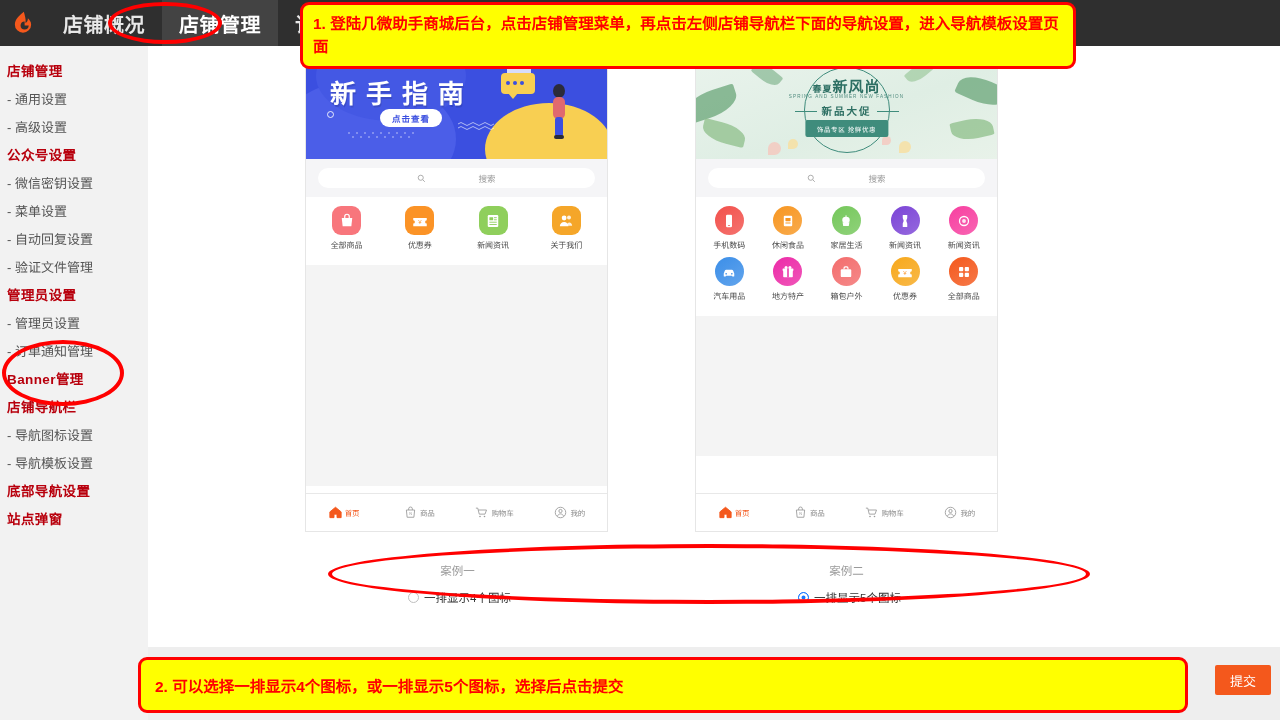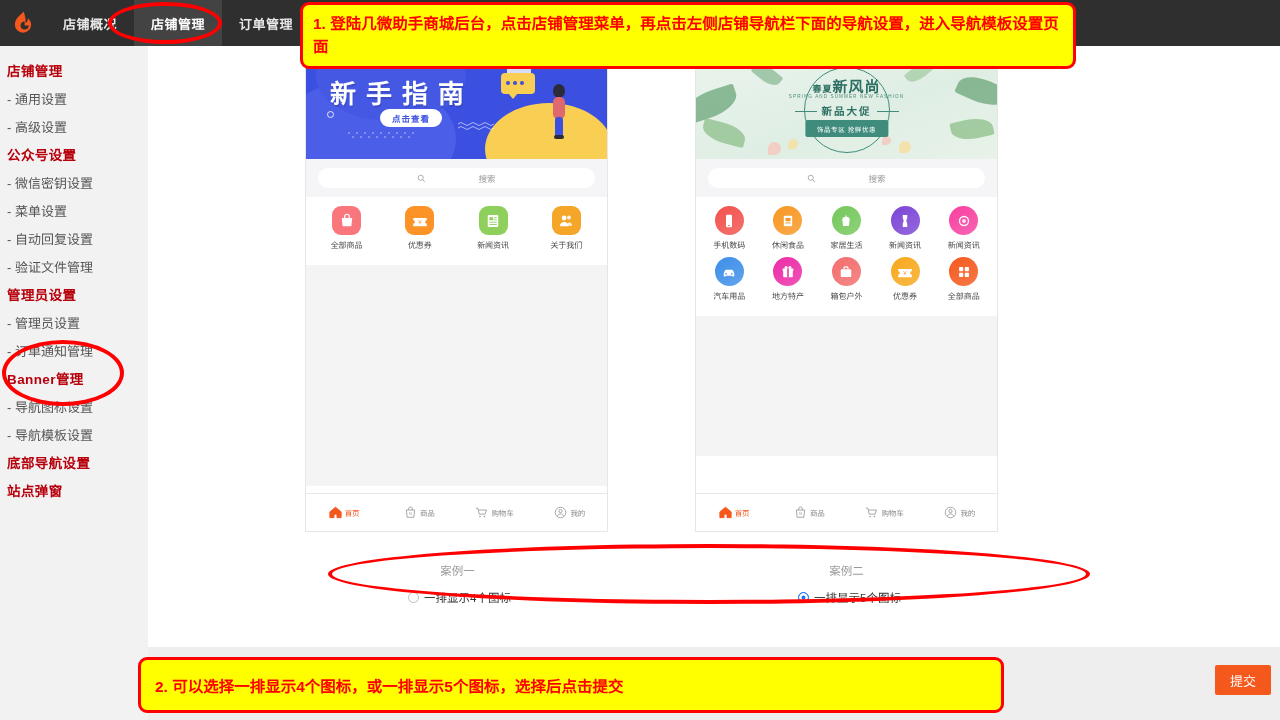--- a/index.html
+++ b/index.html
@@ -15,21 +15,21 @@
   
   .topnav {
     position: absolute; top:0; left:0; width:1280px; height:46px;
     background:#2f2f2f; display:flex; align-items:center;
   }
   .logo-wrap { width:46px; height:46px; display:flex; align-items:center; justify-content:center; }
   .logo-mark { width:26px; height:26px; }
   .nav-tabs { display:flex; height:46px; align-items:stretch; }
   .nav-tab {
     display:flex; align-items:center; padding:0 17px; height:46px;
-    color:#e8e8e8; font-size:13px; font-weight:bold; letter-spacing:.5px;
+    color:#e8e8e8; font-size:20px; font-weight:bold; letter-spacing:.5px;
     white-space:nowrap; cursor:pointer;
   }
   .nav-tab.active { background:#434343; color:#ffffff; }
 
   
   .sidebar {
     position:absolute; top:46px; left:0; width:148px; height:674px;
     background:#f2f2f2; padding-top:10px; overflow:hidden;
   }
   .side-group {
@@ -157,21 +157,21 @@
     cursor:pointer; display:flex; align-items:center; justify-content:center;
   }
   .footer-strip { position:absolute; left:0; top:601px; width:1132px; height:73px; background:#eeeeee; }
 
   
   .callout {
     position:absolute; background:#ffff00; border:3px solid #ff0000; border-radius:9px;
     color:#ff0000; font-weight:bold; z-index:40;
   }
   .callout.top { left:300px; top:2px; width:776px; padding:7px 10px; font-size:15.5px; line-height:1.5; }
-  .callout.bottom { left:138px; top:657px; width:866px; padding:14px 14px; font-size:15.5px; }
+  .callout.bottom { left:138px; top:657px; width:1050px; padding:14px 14px; font-size:15.5px; }
 
   .ellipse { position:absolute; border:4px solid #ff0000; border-radius:50%; z-index:35; }
   .e-tab  { left:108px; top:2px;   width:114px; height:42px; }
   .e-side { left:2px;   top:340px; width:122px; height:66px; }
   .e-rad  { left:328px; top:544px; width:762px; height:60px; }
 </style>
 </head>
 <body>
 
 <div id="root">
@@ -196,20 +196,21 @@
       <div class="side-item">- 高级设置</div>
       <div class="side-group">公众号设置</div>
       <div class="side-item">- 微信密钥设置</div>
       <div class="side-item">- 菜单设置</div>
       <div class="side-item">- 自动回复设置</div>
       <div class="side-item">- 验证文件管理</div>
       <div class="side-group">管理员设置</div>
       <div class="side-item">- 管理员设置</div>
       <div class="side-item">- 订单通知管理</div>
       <div class="side-group">Banner管理</div>
+      <div class="side-group">店铺导航栏</div>
       <div class="side-item">- 导航图标设置</div>
       <div class="side-item">- 导航模板设置</div>
       <div class="side-group">底部导航设置</div>
       <div class="side-group">站点弹窗</div>
     </div>
 
   <div class="main">
 
     <div class="footer-strip"></div>
 

